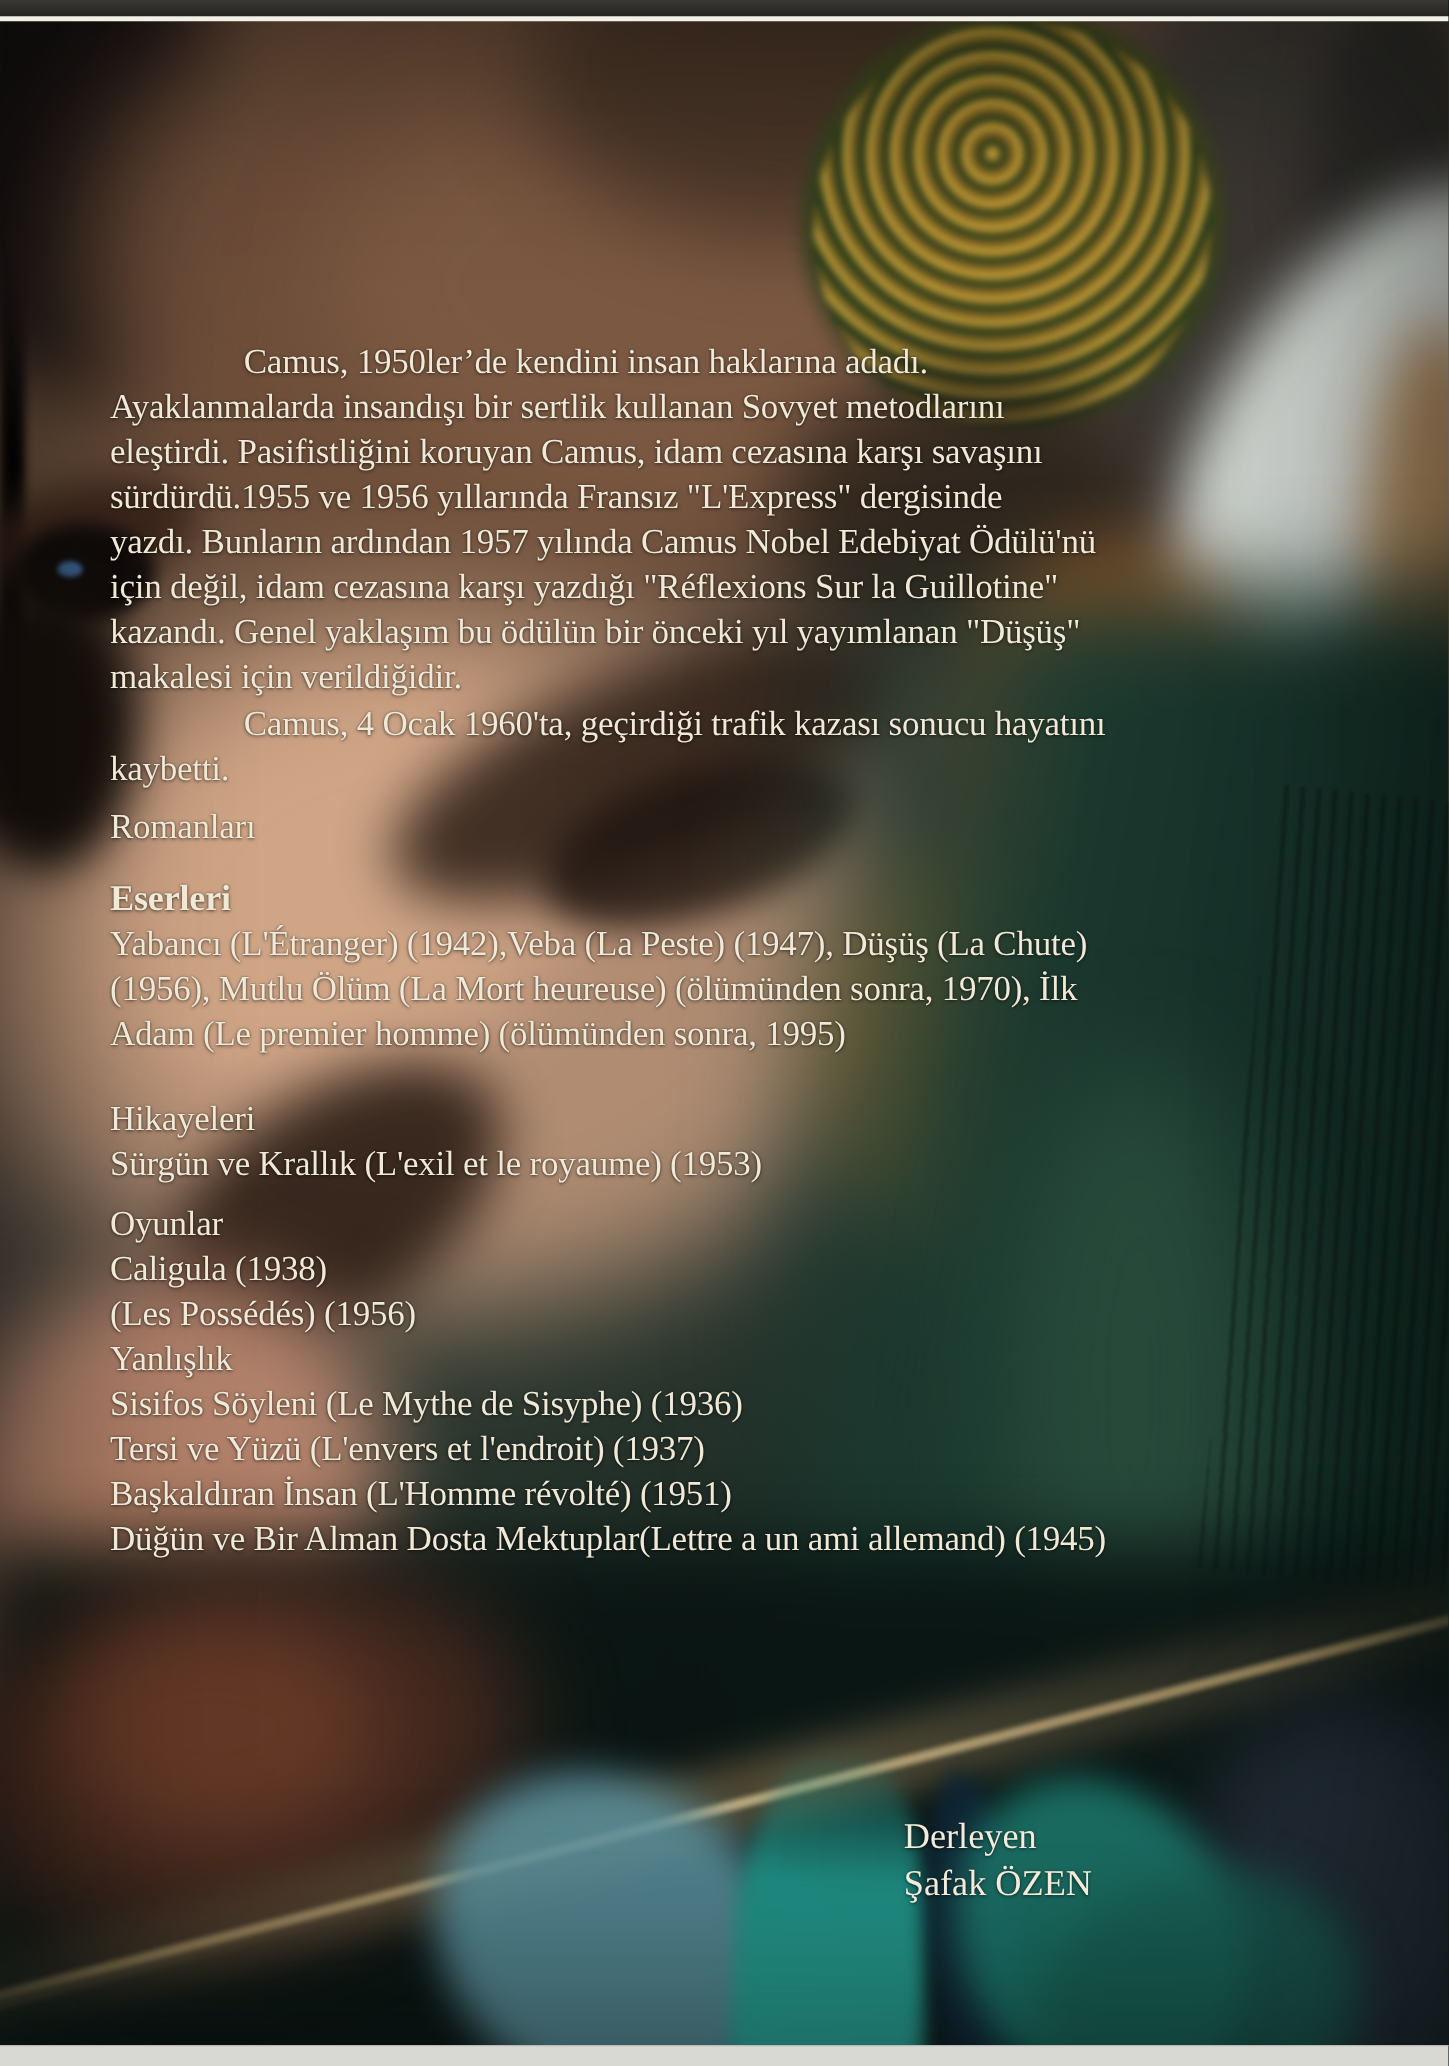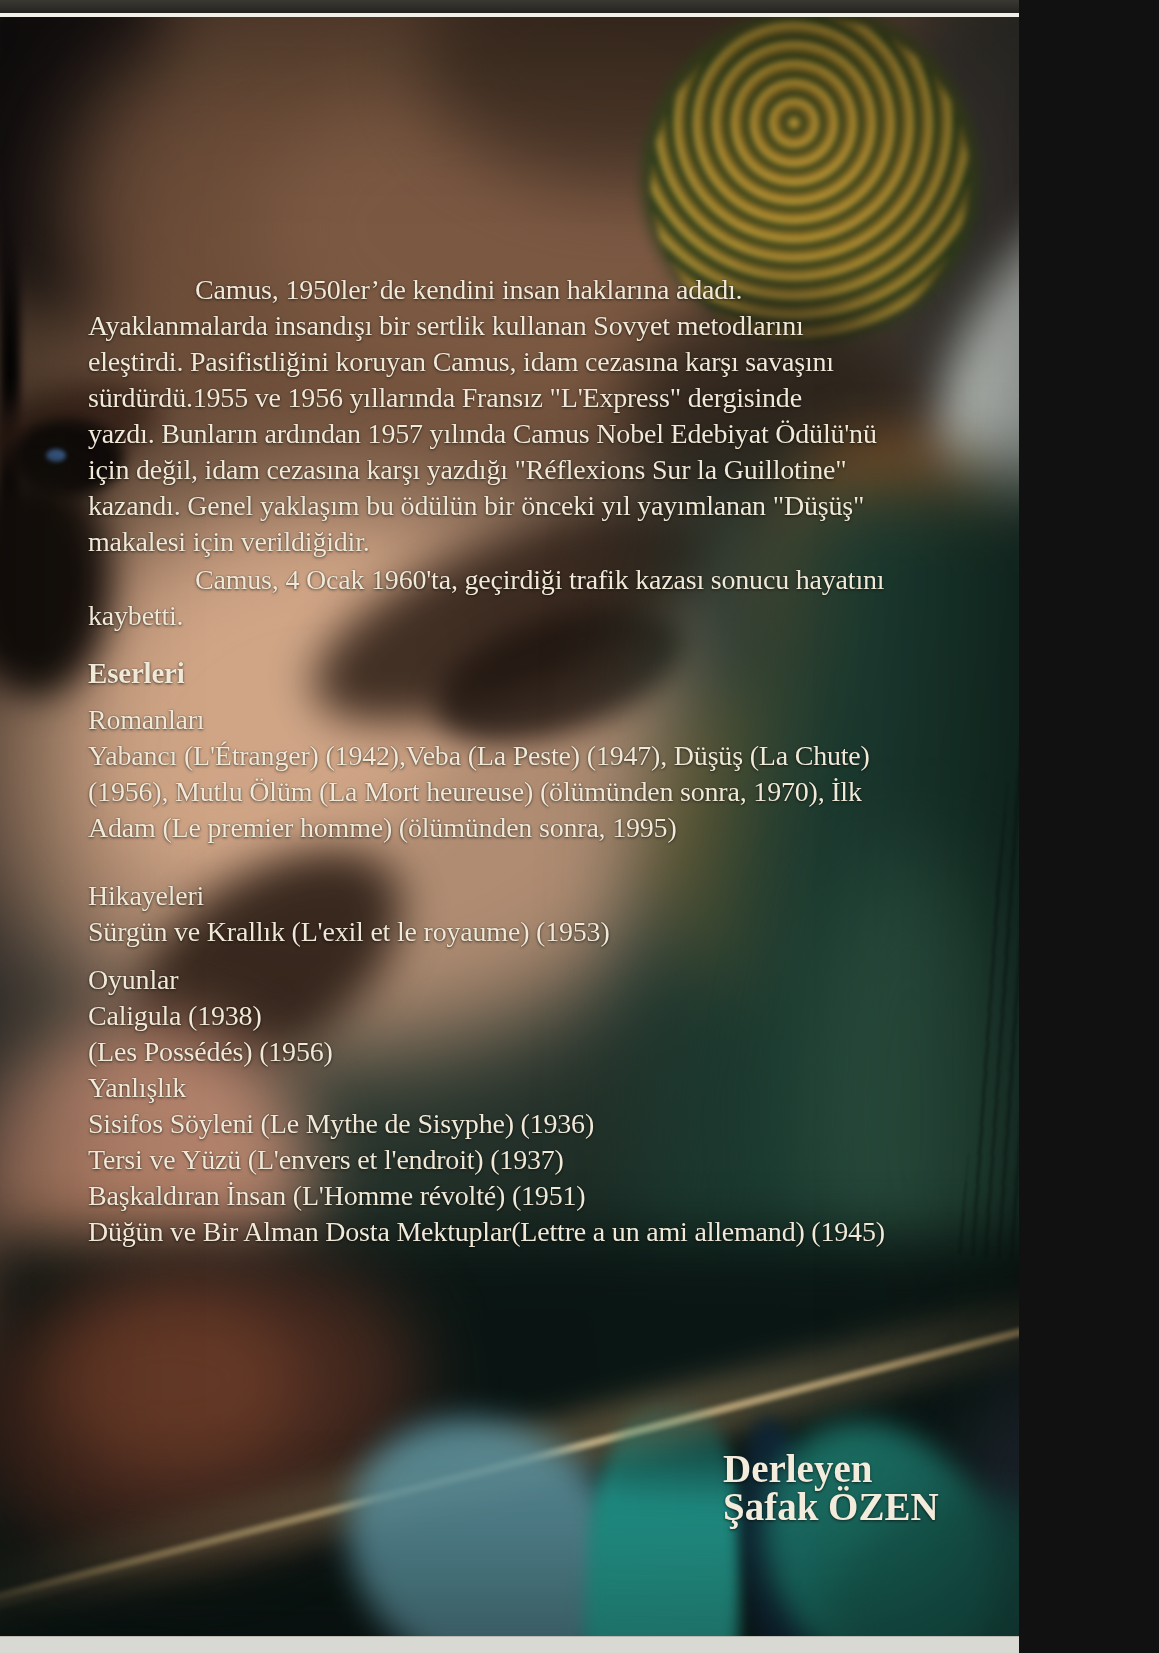--- a/index.html
+++ b/index.html
@@ -1,18 +1,18 @@
 <!DOCTYPE html>
 <html lang="tr"><head>
 <meta charset="utf-8">
 <title>Camus — Eserleri</title>
 <style>
   html,body{margin:0;padding:0;background:#111;}
   #page{
-    position:relative;width:1019px;height:1653px;overflow:hidden;
+    position:relative;width:1159px;height:1653px;overflow:hidden;
     background:#0e1b17;font-family:"Liberation Serif","DejaVu Serif",serif;
   }
   
   .scan-top{position:absolute;left:0;top:0;width:100%;height:13px;
     background:linear-gradient(180deg,#3a3833,#262420);z-index:6;}
   .scan-seam{position:absolute;left:0;top:13px;width:100%;height:4px;background:#f2efe6;z-index:6;}
   .scan-bottom{position:absolute;left:0;bottom:0;width:100%;height:16px;
     background:#d9d9d4;border-top:1px solid #b9b9b2;z-index:6;}
   
   #photo{
@@ -105,21 +105,21 @@
   .h-bold{font-weight:bold;font-size:29px;line-height:38px;}
   .h-reg{font-size:28px;line-height:36px;}
   #p1{margin-top:272px;}
   #p2{margin-top:2px;}
   #works-heading{margin-top:20px;}
   #novels-heading{margin-top:10px;}
   #stories-heading{margin-top:32px;}
   #plays-heading{margin-top:12px;}
   #essays-heading{margin-top:37px;}
   #credits{position:absolute;left:723px;top:1450px;z-index:10;
-    color:#f3ecdc;font-weight:bold;font-size:39px;line-height:38px;
+    color:#f3ecdc;font-weight:normal;font-size:29px;line-height:38px;
     text-shadow:0 1px 3px rgba(0,0,0,.65);}
 </style>
 </head>
 <body>
 
 <div id="page">
 
   <div id="photo">
     <div class="blob rect b-leftstrip"></div>
     <div class="blob b-corner"></div>
@@ -180,23 +180,23 @@
       <div class="line">için değil, idam cezasına karşı yazdığı "Réflexions Sur la Guillotine"</div>
       <div class="line">kazandı. Genel yaklaşım bu ödülün bir önceki yıl yayımlanan "Düşüş"</div>
       <div class="line">makalesi için verildiğidir.</div>
     </div>
 
     <div id="p2">
       <div class="line indent">Camus, 4 Ocak 1960'ta, geçirdiği trafik kazası sonucu hayatını</div>
       <div class="line">kaybetti.</div>
     </div>
 
+    <div id="novels-heading" class="line h-reg">Romanları</div>
+
     <div id="works-heading" class="line h-bold">Eserleri</div>
-
-    <div id="novels-heading" class="line h-reg">Romanları</div>
     <div>
       <div class="line">Yabancı (L'Étranger) (1942),Veba (La Peste) (1947), Düşüş (La Chute)</div>
       <div class="line">(1956), Mutlu Ölüm (La Mort heureuse) (ölümünden sonra, 1970), İlk</div>
       <div class="line">Adam (Le premier homme) (ölümünden sonra, 1995)</div>
     </div>
 
     <div id="stories-heading" class="line h-reg">Hikayeleri</div>
     <div>
       <div class="line">Sürgün ve Krallık (L'exil et le royaume) (1953)</div>
     </div>

